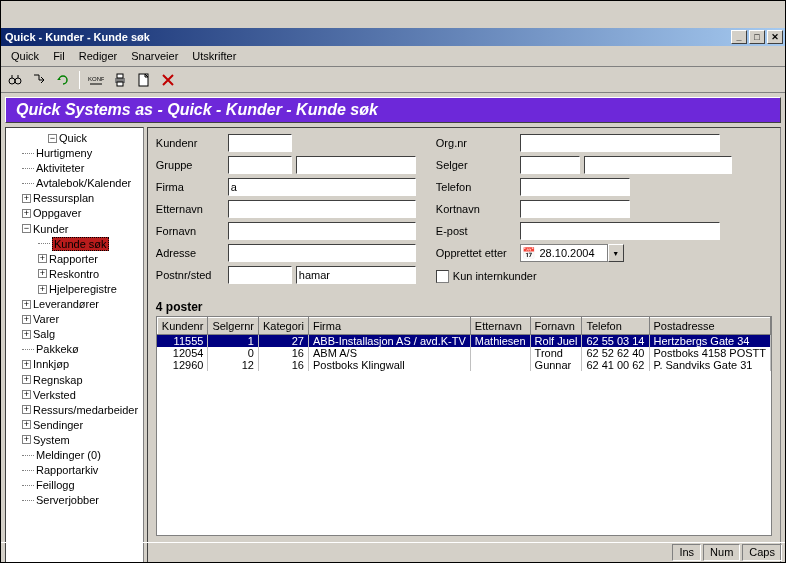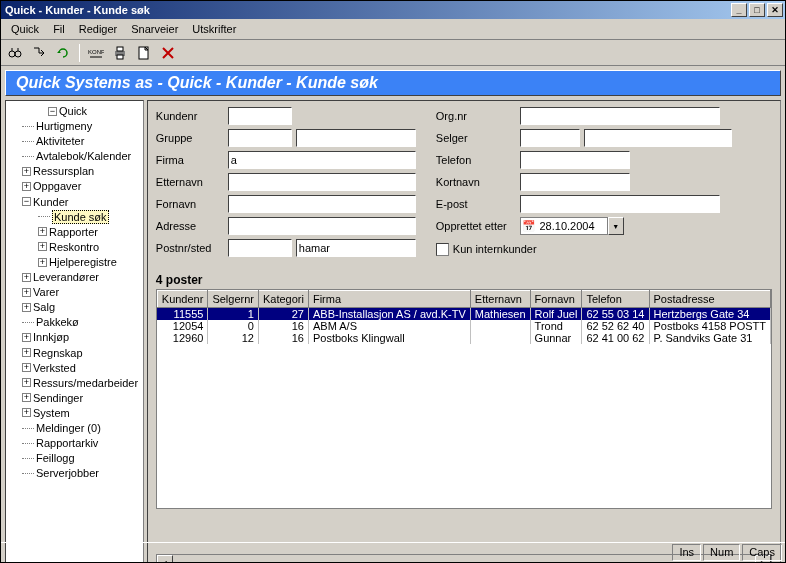--- a/index.html
+++ b/index.html
@@ -1,33 +1,33 @@
 <!DOCTYPE html>
 <html><head>
 <meta charset="utf-8">
 <style>
 * { box-sizing: border-box; margin: 0; padding: 0; }
 body { font-family: Tahoma, Arial, sans-serif; font-size: 11px; background: #d4d0c8; width: 786px; height: 563px; overflow: hidden; border: 1px solid #000; }
-.titlebar { background: linear-gradient(to right, #0a246a, #a6caf0); color: #fff; height: 18px; display: flex; align-items: center; padding: 0 2px; font-weight: bold; }
+.titlebar { background: linear-gradient(to right, #0a246a, #a6caf0); color: #fff; height: 18px; display: flex; align-items: center; padding: 0 2px; font-weight: bold; margin-top: 27px; }
 .titlebar-text { flex: 1; padding-left: 2px; font-size: 11px; }
 .titlebar-btns { display: flex; gap: 0; }
 .titlebar-btn { width: 16px; height: 14px; background: #d4d0c8; border: 1px solid #fff; border-right-color: #404040; border-bottom-color: #404040; font-size: 9px; font-family: Arial; display: flex; align-items: center; justify-content: center; color: #000; cursor: pointer; margin-left: 2px; font-weight: bold; }
 .menubar { display: flex; padding: 2px 4px; gap: 2px; border-bottom: 1px solid #808080; }
 .menu-item { padding: 2px 6px; cursor: pointer; }
 .toolbar { display: flex; padding: 2px 4px; gap: 4px; border-bottom: 1px solid #808080; align-items: center; height: 26px; }
 .toolbar-btn { width: 20px; height: 20px; display: flex; align-items: center; justify-content: center; cursor: pointer; }
 .toolbar-sep { width: 1px; height: 18px; background: #808080; border-right: 1px solid #fff; margin: 0 2px; }
-.header-bar { background: #3b82f6; color: #fff; font-weight: bold; font-style: italic; font-size: 16px; padding: 3px 10px; margin: 4px; border: 1px solid #fff; border-right-color: #404040; border-bottom-color: #404040; }
+.header-bar { background: #6d28d9; color: #fff; font-weight: bold; font-style: italic; font-size: 16px; padding: 3px 10px; margin: 4px; border: 1px solid #fff; border-right-color: #404040; border-bottom-color: #404040; }
 .main-area { display: flex; height: 477px; padding: 0 4px; }
 .tree-panel { width: 156px; background: #fff; border: 1px solid #808080; border-top-color: #404040; border-left-color: #404040; overflow: auto; padding: 2px; }
 .tree-item { padding: 1px 0; white-space: nowrap; cursor: pointer; }
 .tree-item .expander { display: inline-block; width: 9px; height: 9px; border: 1px solid #808080; text-align: center; line-height: 7px; font-size: 9px; margin-right: 2px; vertical-align: middle; background: #fff; }
 .tree-item .dotted { display: inline-block; width: 12px; border-bottom: 1px dotted #808080; vertical-align: middle; margin-right: 2px; }
 .tree-label { vertical-align: middle; }
-.tree-label.selected { background: #fef9c3; border: 1px dotted #000; padding: 0 1px; }
+.tree-label.selected { background: #b91c1c; border: 1px dotted #000; padding: 0 1px; }
 .indent-0 { padding-left: 12px; margin-left: 28px; }
 .indent-1 { padding-left: 14px; }
 .indent-2 { padding-left: 30px; }
 .content-panel { flex: 1; background: #d4d0c8; border: 1px solid #808080; border-top-color: #404040; border-left-color: #404040; margin-left: 3px; padding: 6px 8px; position: relative; }
 .search-form { display: grid; grid-template-columns: 68px 64px 120px 12px 80px 200px; gap: 4px 4px; align-items: center; }
 .form-label { font-size: 11px; }
 .form-input { height: 18px; border: 1px solid #808080; border-top-color: #404040; border-left-color: #404040; border-right-color: #fff; border-bottom-color: #fff; background: #fff; padding: 0 2px; font-family: inherit; font-size: 11px; }
 .full-span { grid-column: 2 / 4; }
 .right-input { grid-column: 6 / 7; }
 .date-input { display: flex; align-items: center; }

